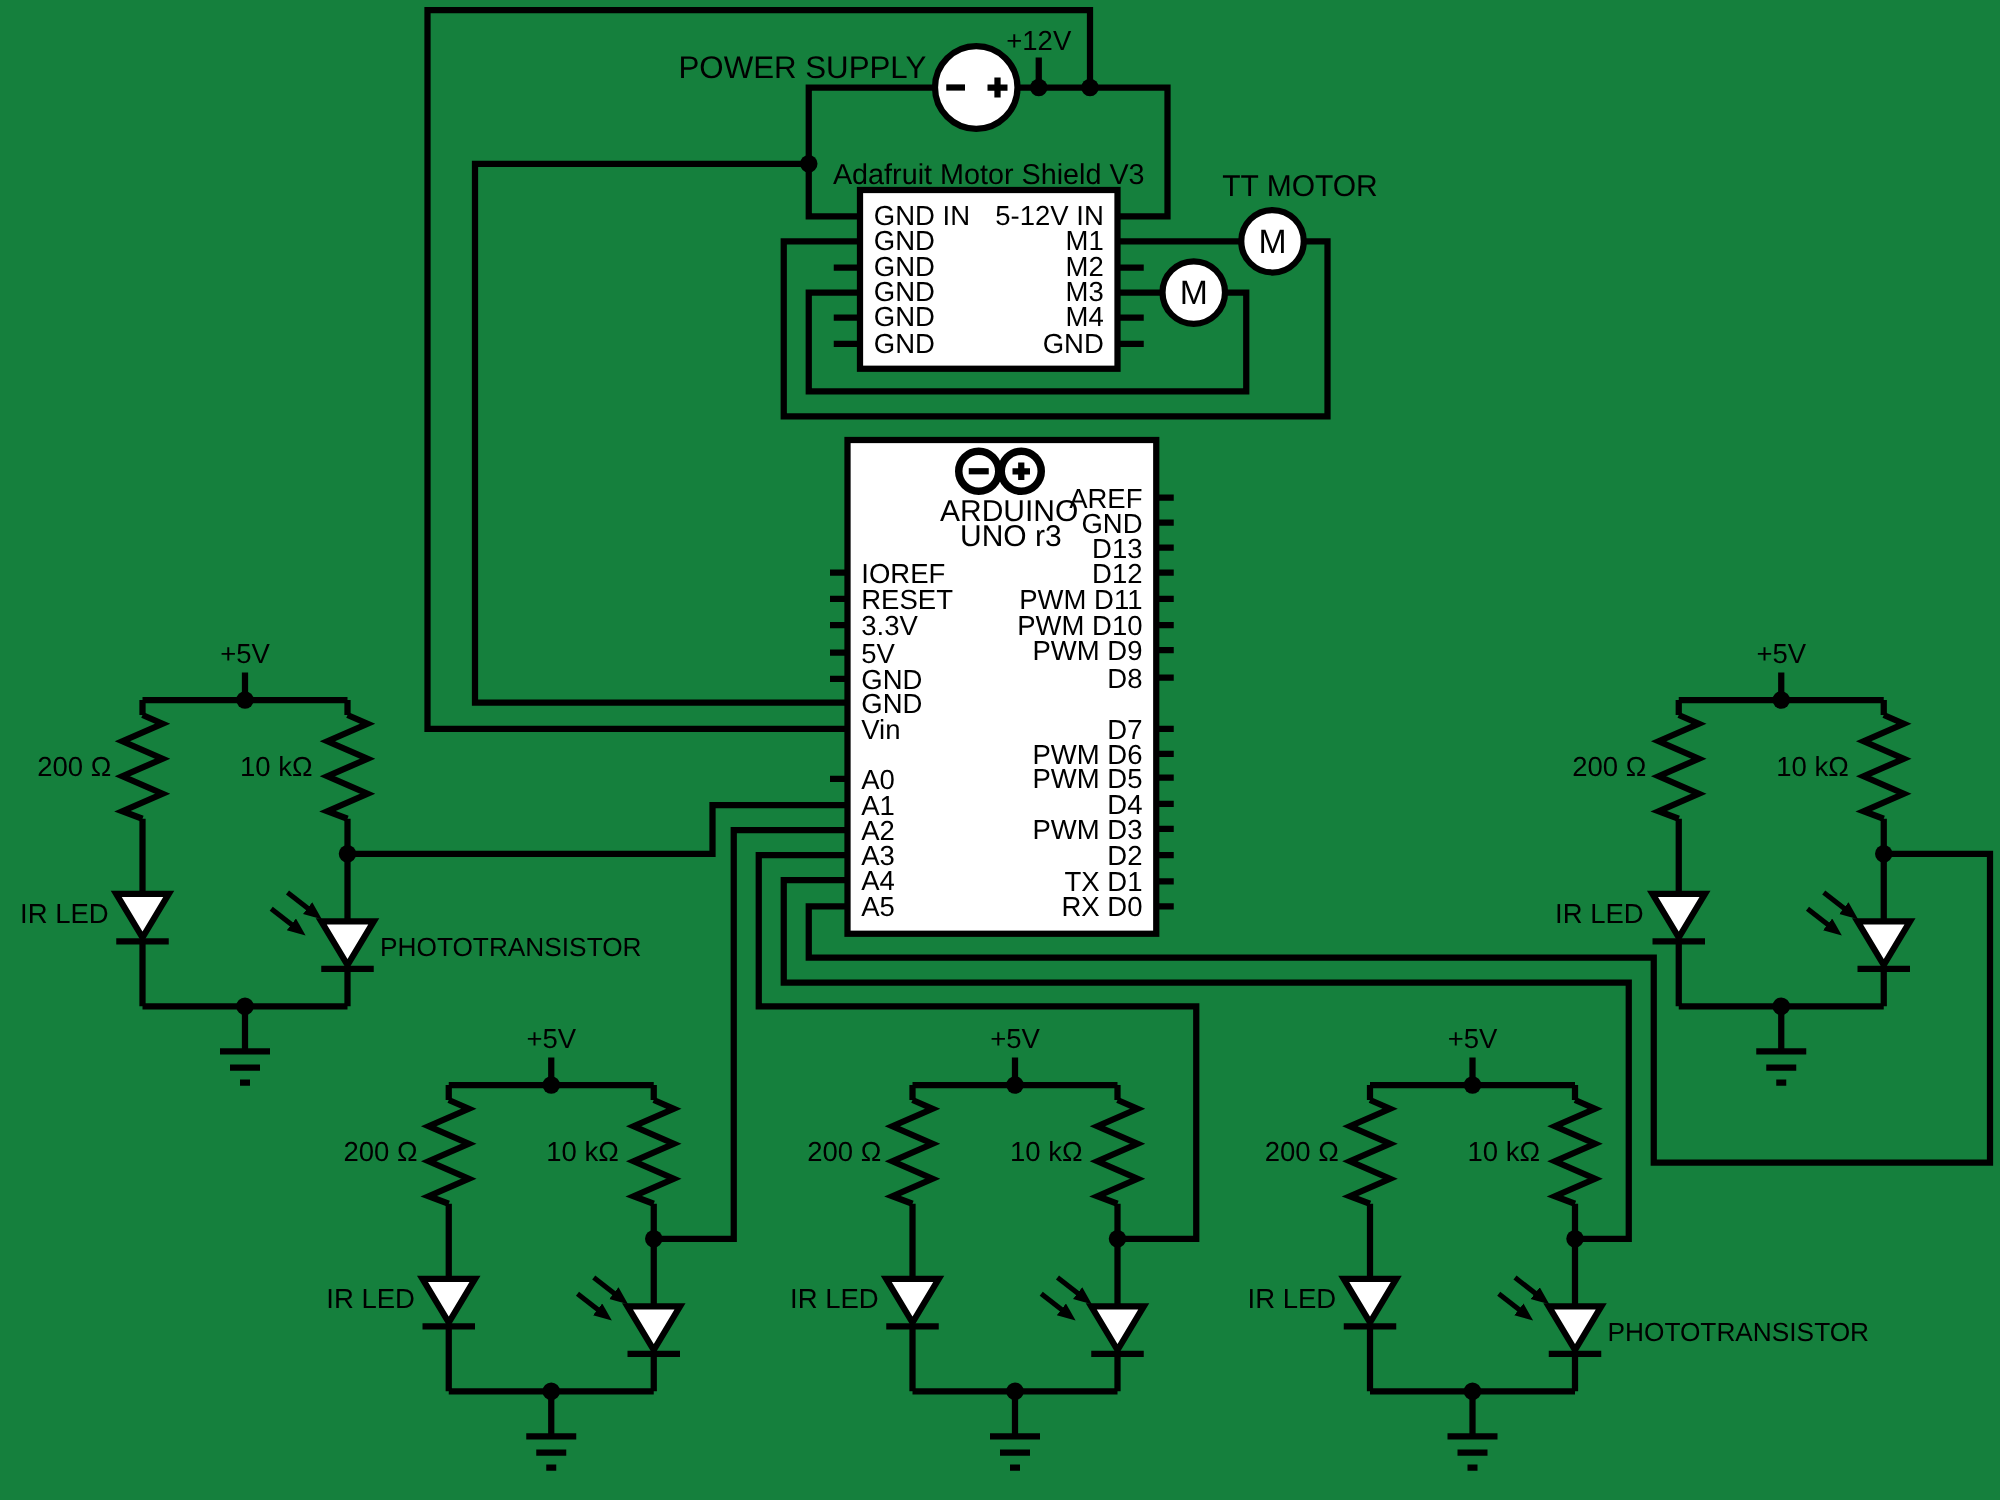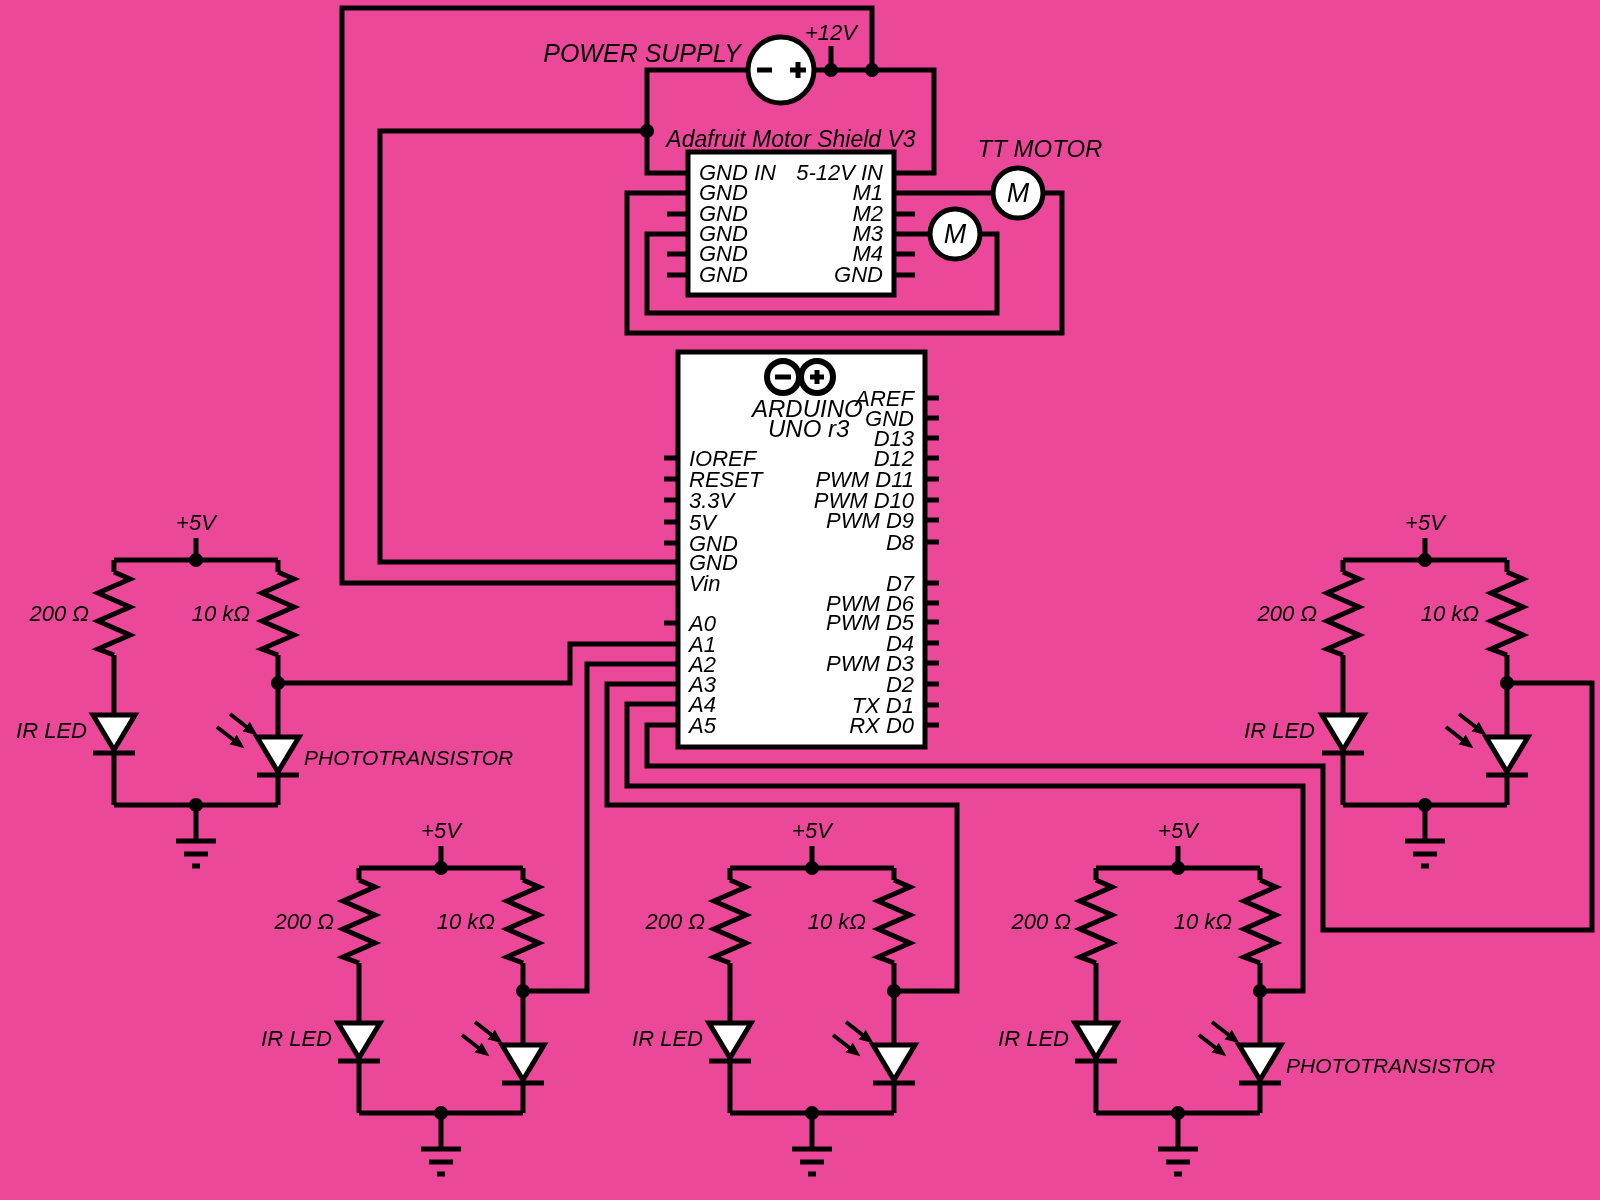--- a/index.html
+++ b/index.html
@@ -1,16 +1,16 @@
 <!DOCTYPE html>
 <html><head>
 <meta charset="utf-8">
 <style>
   html,body{margin:0;padding:0;background:#fff;}
-  .stage{position:relative;width:1600px;height:1200px;background:#ec4899;overflow:hidden;font-style:italic;}
+  .stage{position:relative;width:1600px;height:1200px;background:#15803d;overflow:hidden;}
   svg{display:block;}
   svg text{font-family:"Liberation Sans","DejaVu Sans",sans-serif;fill:#000;}
   .w{stroke:#000;stroke-width:5;fill:none;stroke-linejoin:miter;stroke-linecap:butt;}
   .box{stroke:#000;stroke-width:5;fill:#fff;stroke-linejoin:miter;}
   .sym{stroke:#000;stroke-width:5;fill:#fff;stroke-linejoin:miter;}
   .dot{fill:#000;stroke:none;}
   .arrow{stroke:#000;stroke-width:4;fill:none;}
   .logo{stroke:#000;stroke-width:6;fill:none;}
   .t21{font-size:21px;} .t22{font-size:22px;} .t23{font-size:23px;}
   .t24{font-size:24px;} .t25{font-size:25px;} .t27{font-size:27px;}

